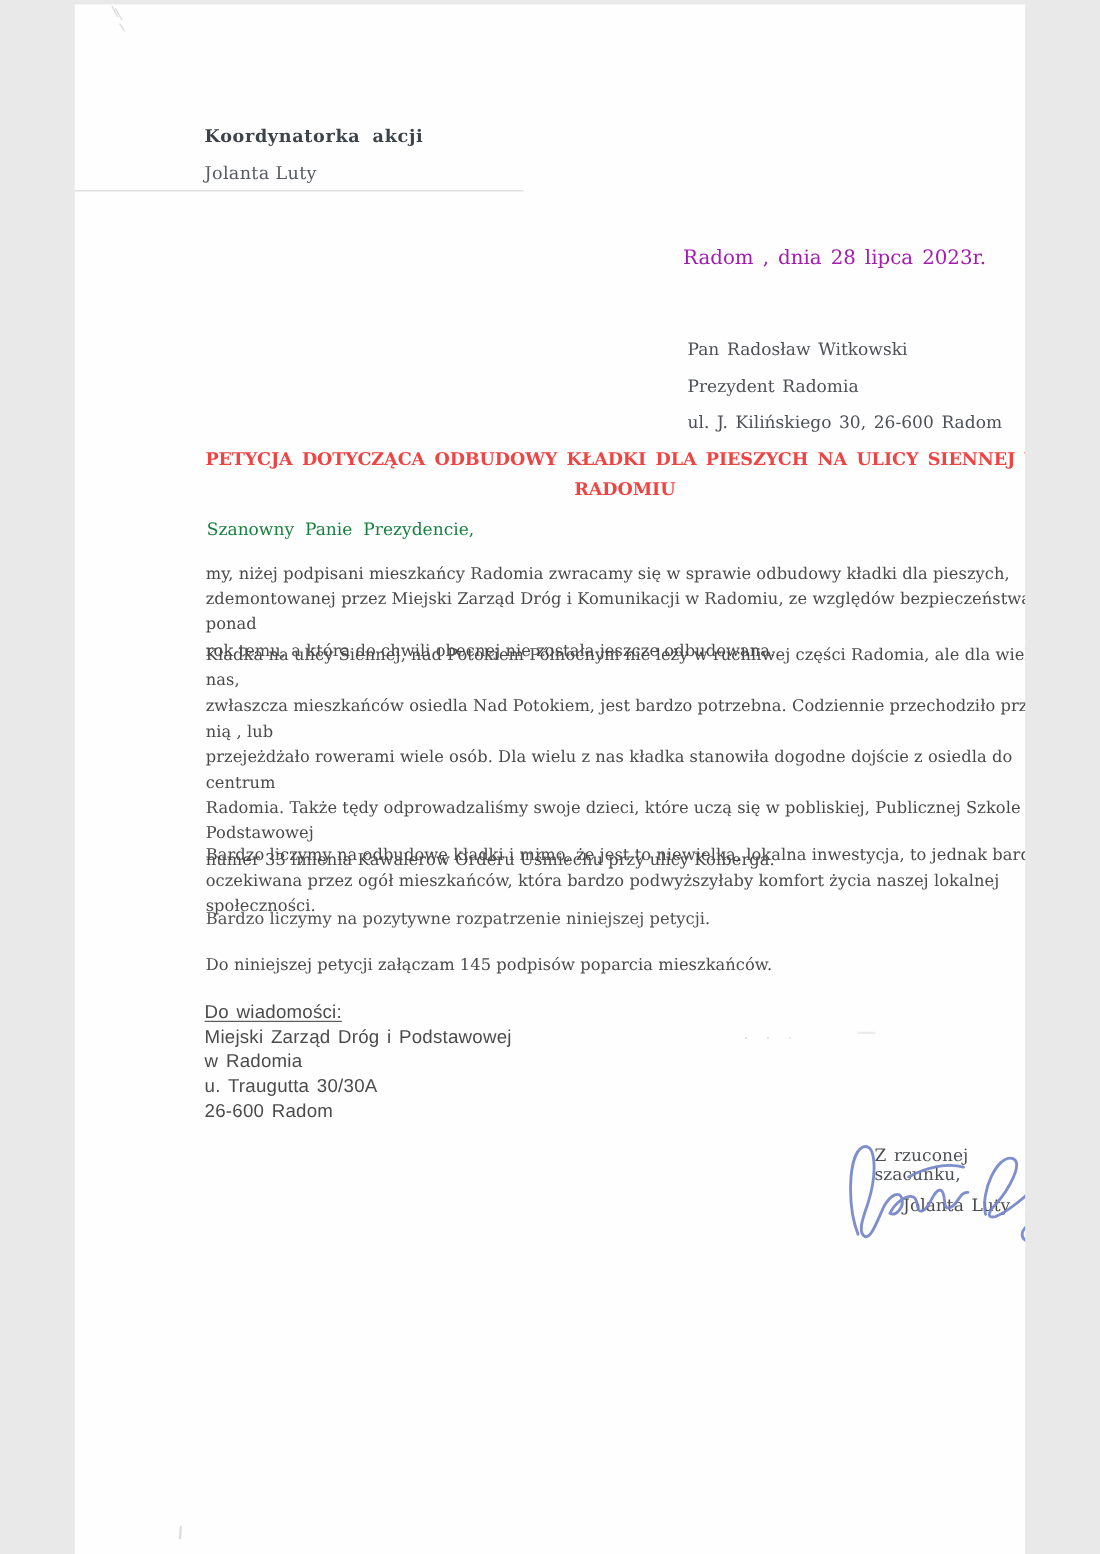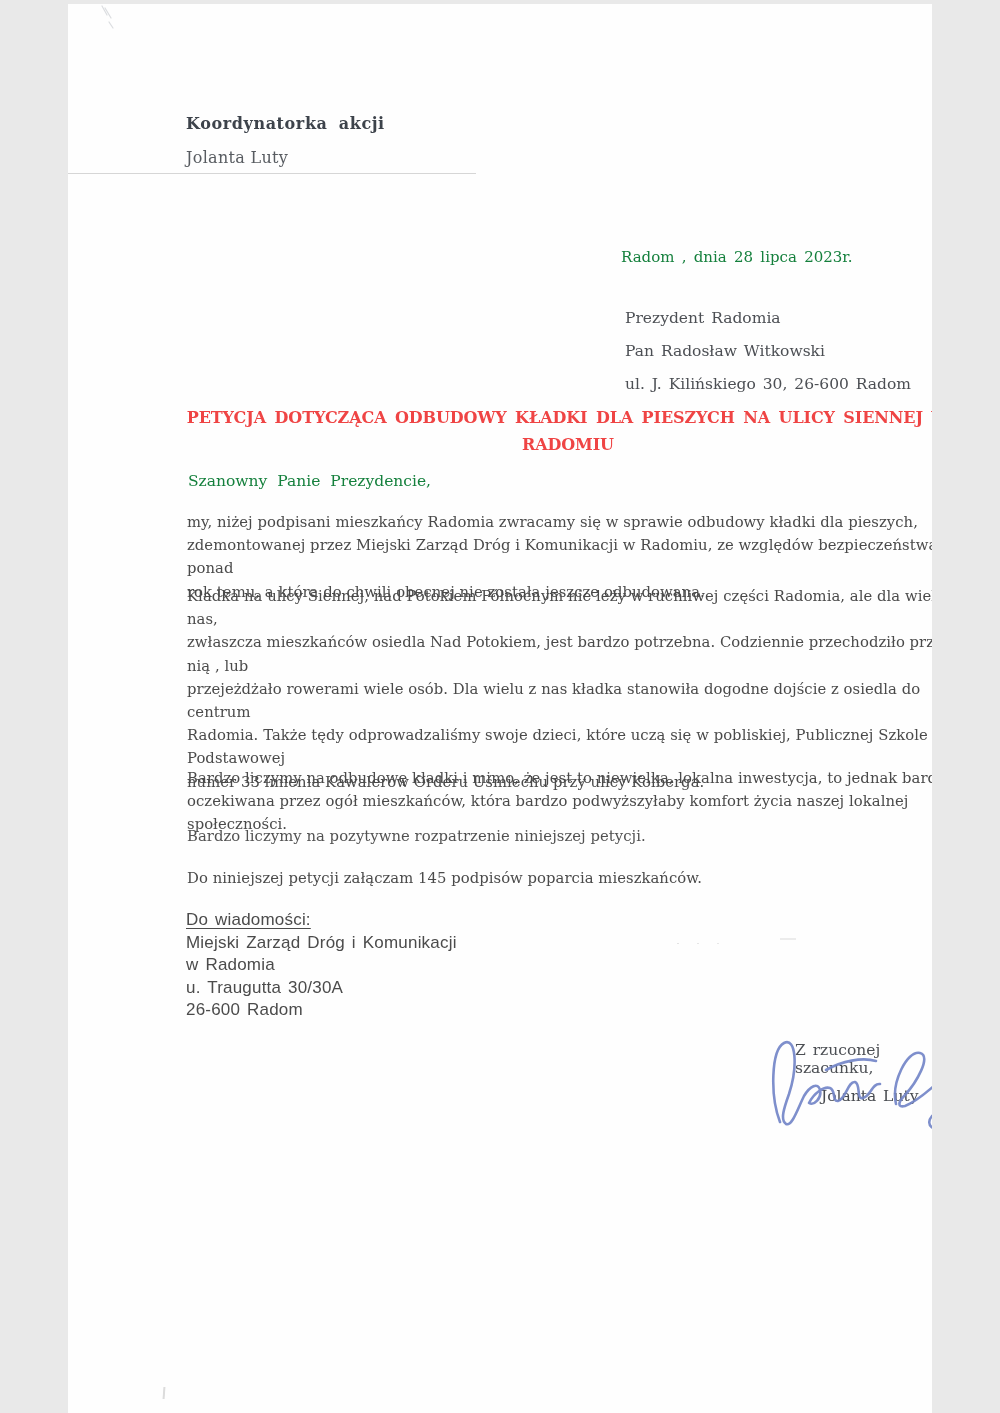--- a/index.html
+++ b/index.html
@@ -22,22 +22,22 @@
   .hdr-name{
     position:absolute;left:118px;top:144px;
     font-size:16px;color:#585c61;letter-spacing:.3px;
   }
   .hdr-rule{
     position:absolute;left:0;top:169px;width:408px;height:1px;
     background:#d6d6d6;
   }
   
   .date-line{
-    position:absolute;left:553px;top:244px;
-    font-size:15px;color:#15803d;word-spacing:2.5px;
+    position:absolute;left:553px;top:220px;
+    font-size:18px;color:#a21caf;word-spacing:2.5px;
   }
   .addressee{
     position:absolute;left:557px;top:298px;
     font-size:15.5px;color:#4c4f54;line-height:33px;
     word-spacing:2px;
   }
   
   .title{
     position:absolute;left:105px;top:400px;width:790px;margin:0;
     text-align:center;
@@ -116,22 +116,22 @@
   <div class="mid-dash"></div>
   <div class="bottom-tick"></div>
 
   <div class="hdr-role">Koordynatorka  akcji</div>
   <div class="hdr-name">Jolanta Luty</div>
   <div class="hdr-rule"></div>
 
   <div class="date-line">Radom , dnia  28 lipca 2023r.</div>
 
   <div class="addressee">
+    <div>Pan Radosław  Witkowski</div>
     <div>Prezydent Radomia</div>
-    <div>Pan Radosław  Witkowski</div>
     <div>ul. J. Kilińskiego  30, 26-600 Radom</div>
   </div>
 
   <h1 class="title">PETYCJA DOTYCZĄCA ODBUDOWY  KŁADKI DLA PIESZYCH NA ULICY  SIENNEJ  W
 RADOMIU</h1>
 
   <div class="salutation">Szanowny  Panie  Prezydencie,</div>
 
   <div class="para p1">my, niżej podpisani mieszkańcy Radomia zwracamy się w sprawie odbudowy kładki dla pieszych,
 zdemontowanej przez Miejski Zarząd Dróg i Komunikacji w Radomiu, ze względów bezpieczeństwa ponad
@@ -141,21 +141,21 @@
 przejeżdżało rowerami wiele osób. Dla wielu z nas kładka stanowiła dogodne dojście z osiedla do centrum
 Radomia. Także tędy odprowadzaliśmy swoje dzieci, które uczą się w pobliskiej, Publicznej Szkole Podstawowej
 numer 33 imienia Kawalerów Orderu Uśmiechu przy ulicy Kolberga.</div>
   <div class="para p4">Bardzo liczymy na odbudowę kładki i mimo, że jest to niewielka, lokalna inwestycja, to jednak bardzo
 oczekiwana przez ogół mieszkańców, która bardzo podwyższyłaby komfort życia naszej lokalnej społeczności.</div>
   <div class="para p5">Bardzo liczymy na pozytywne rozpatrzenie niniejszej petycji.</div>
   <div class="para p6">Do niniejszej petycji załączam 145 podpisów poparcia mieszkańców.</div>
 
   <div class="cc">
     <div class="cc-head">Do  wiadomości:</div>
-    <div>Miejski  Zarząd  Dróg  i  Komunikacji</div>
+    <div>Miejski  Zarząd  Dróg  i  Podstawowej</div>
     <div> w Radomia</div>
     <div>u. Traugutta 30/30A</div>
     <div>26-600 Radom</div>
   </div>
 
   <div class="closing">Z rzuconej szacunku,</div>
   <div class="sig-name">Jolanta Luty</div>
 
   <svg class="signature-svg" viewBox="0 0 228 104">
     <g fill="none" stroke="#7486c8" stroke-width="2.6" stroke-linecap="round" stroke-linejoin="round" opacity="0.92">

